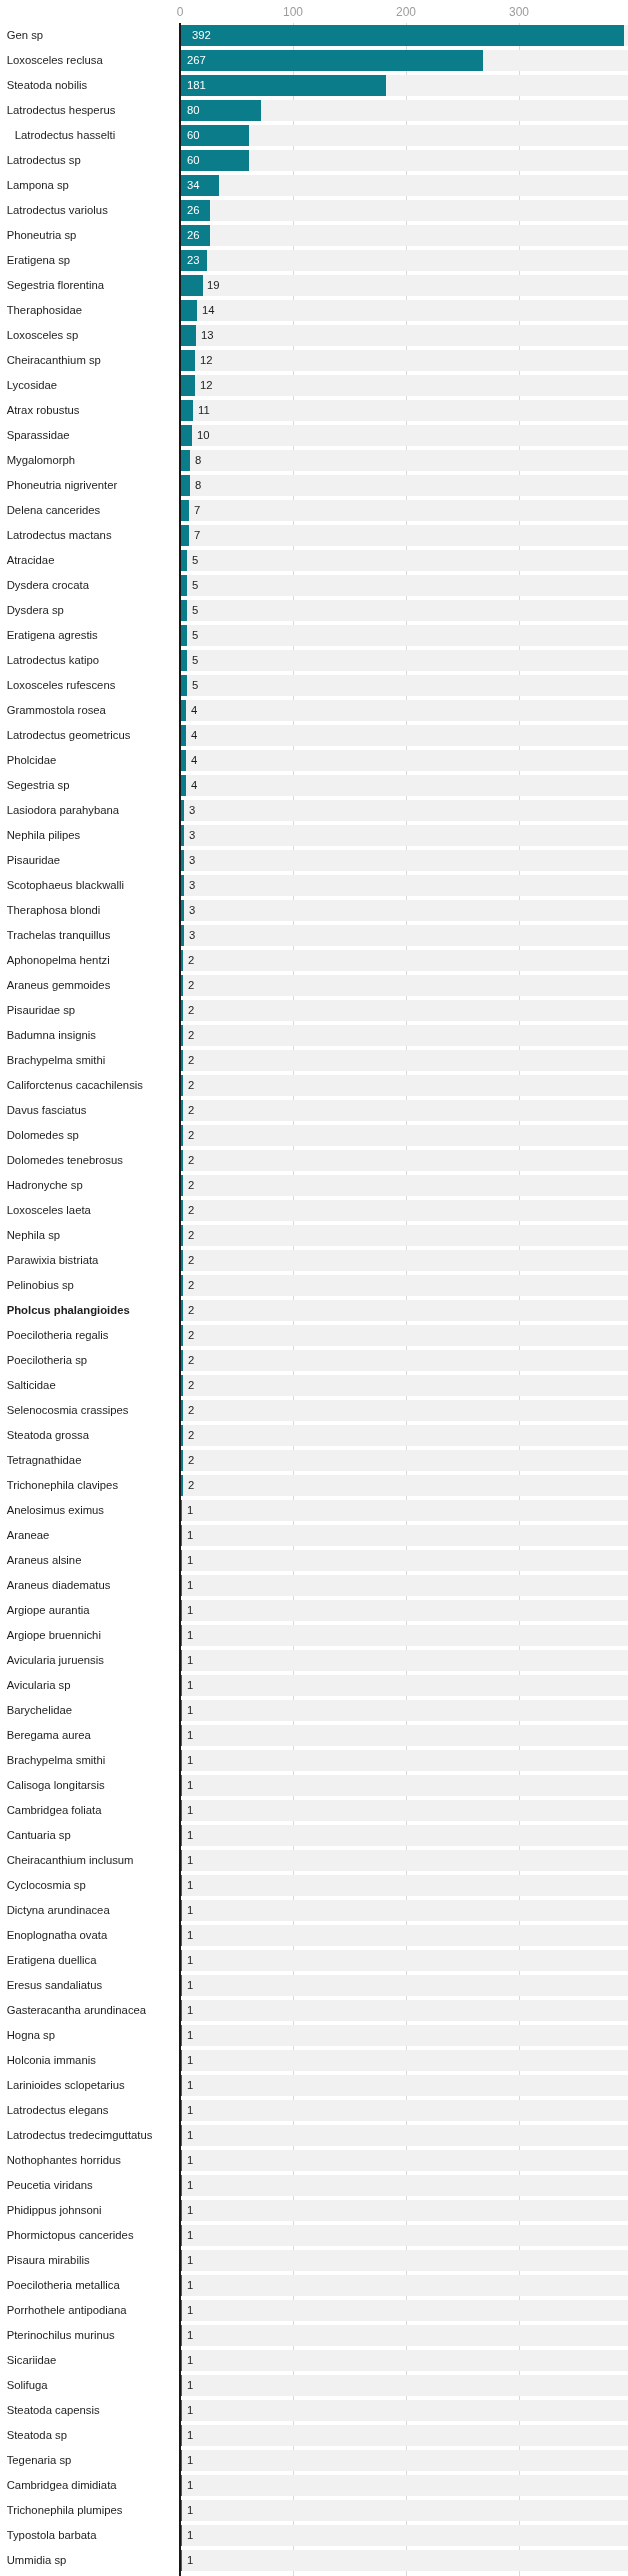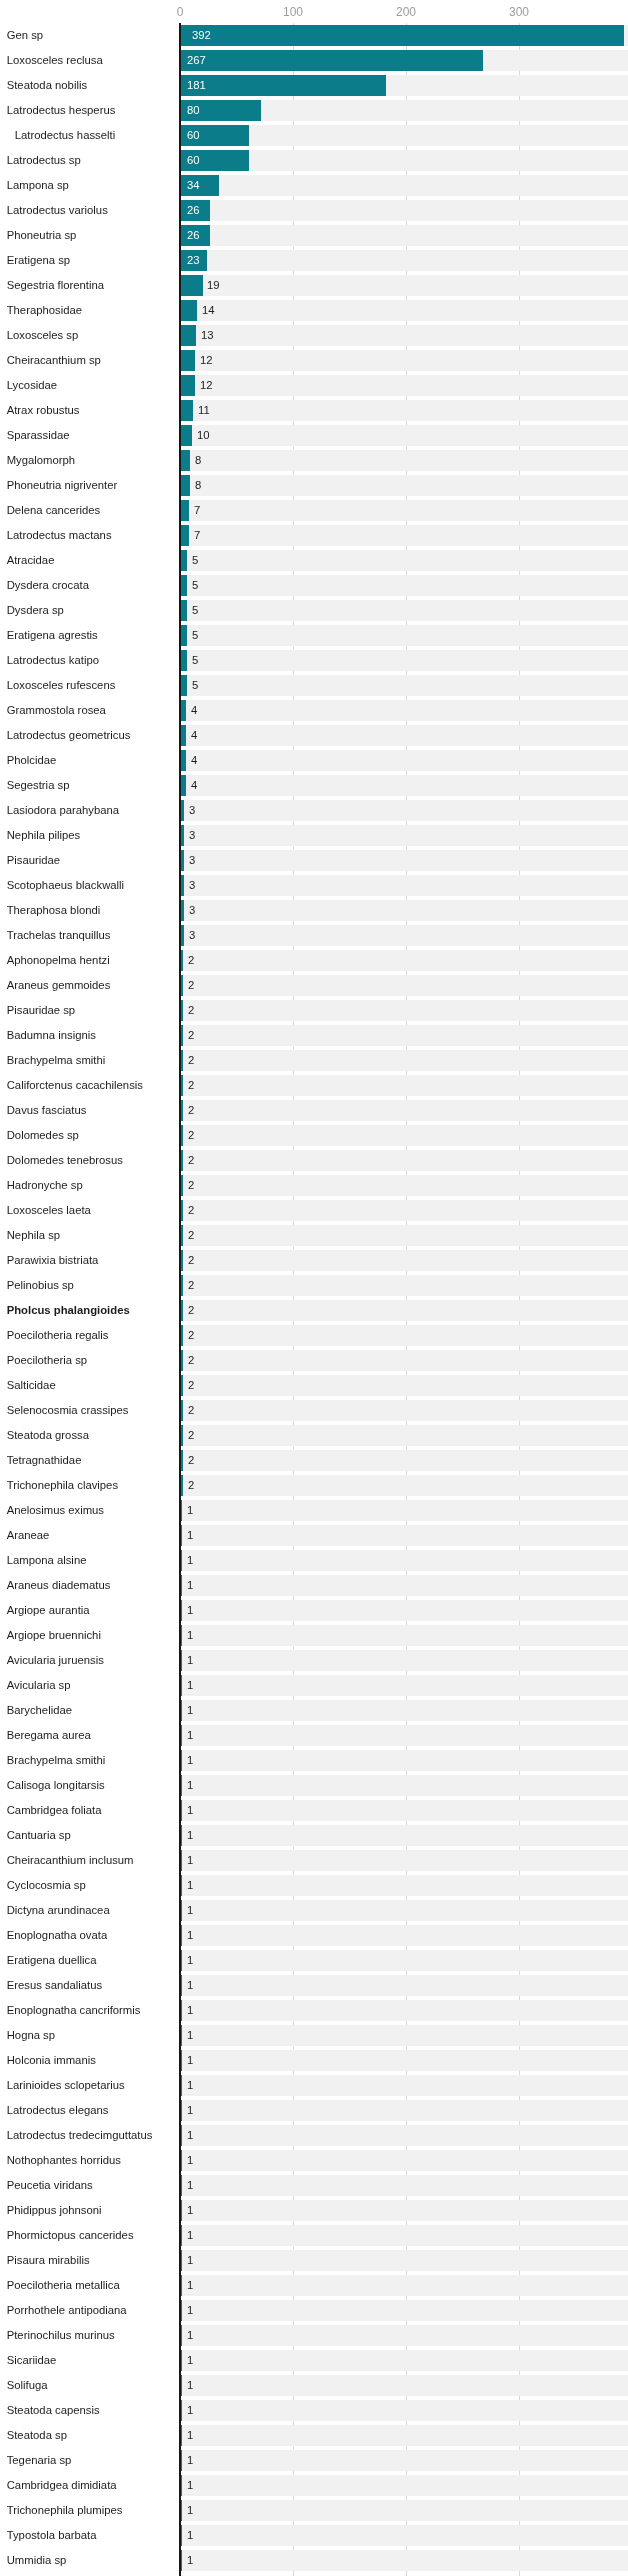--- a/index.html
+++ b/index.html
@@ -476,21 +476,21 @@
         <div class="value-label value-outside" style="left: 187px; color: rgb(29, 29, 29);">1</div>
       </div>
       <div class="row">
         <div class="track" style="background: rgb(241, 241, 241);"></div>
         <div class="row-label" style="color: rgb(29, 29, 29);">Araneae</div>
         <div class="bar" style="left: 181px; width: 1.1px; background: rgb(11, 124, 138);"></div>
         <div class="value-label value-outside" style="left: 187px; color: rgb(29, 29, 29);">1</div>
       </div>
       <div class="row">
         <div class="track" style="background: rgb(241, 241, 241);"></div>
-        <div class="row-label" style="color: rgb(29, 29, 29);">Lampona alsine</div>
+        <div class="row-label" style="color: rgb(29, 29, 29);">Araneus alsine</div>
         <div class="bar" style="left: 181px; width: 1.1px; background: rgb(11, 124, 138);"></div>
         <div class="value-label value-outside" style="left: 187px; color: rgb(29, 29, 29);">1</div>
       </div>
       <div class="row">
         <div class="track" style="background: rgb(241, 241, 241);"></div>
         <div class="row-label" style="color: rgb(29, 29, 29);">Araneus diadematus</div>
         <div class="bar" style="left: 181px; width: 1.1px; background: rgb(11, 124, 138);"></div>
         <div class="value-label value-outside" style="left: 187px; color: rgb(29, 29, 29);">1</div>
       </div>
       <div class="row">
@@ -584,21 +584,21 @@
         <div class="value-label value-outside" style="left: 187px; color: rgb(29, 29, 29);">1</div>
       </div>
       <div class="row">
         <div class="track" style="background: rgb(241, 241, 241);"></div>
         <div class="row-label" style="color: rgb(29, 29, 29);">Eresus sandaliatus</div>
         <div class="bar" style="left: 181px; width: 1.1px; background: rgb(11, 124, 138);"></div>
         <div class="value-label value-outside" style="left: 187px; color: rgb(29, 29, 29);">1</div>
       </div>
       <div class="row">
         <div class="track" style="background: rgb(241, 241, 241);"></div>
-        <div class="row-label" style="color: rgb(29, 29, 29);">Enoplognatha cancriformis</div>
+        <div class="row-label" style="color: rgb(29, 29, 29);">Gasteracantha arundinacea</div>
         <div class="bar" style="left: 181px; width: 1.1px; background: rgb(11, 124, 138);"></div>
         <div class="value-label value-outside" style="left: 187px; color: rgb(29, 29, 29);">1</div>
       </div>
       <div class="row">
         <div class="track" style="background: rgb(241, 241, 241);"></div>
         <div class="row-label" style="color: rgb(29, 29, 29);">Hogna sp</div>
         <div class="bar" style="left: 181px; width: 1.1px; background: rgb(11, 124, 138);"></div>
         <div class="value-label value-outside" style="left: 187px; color: rgb(29, 29, 29);">1</div>
       </div>
       <div class="row">

